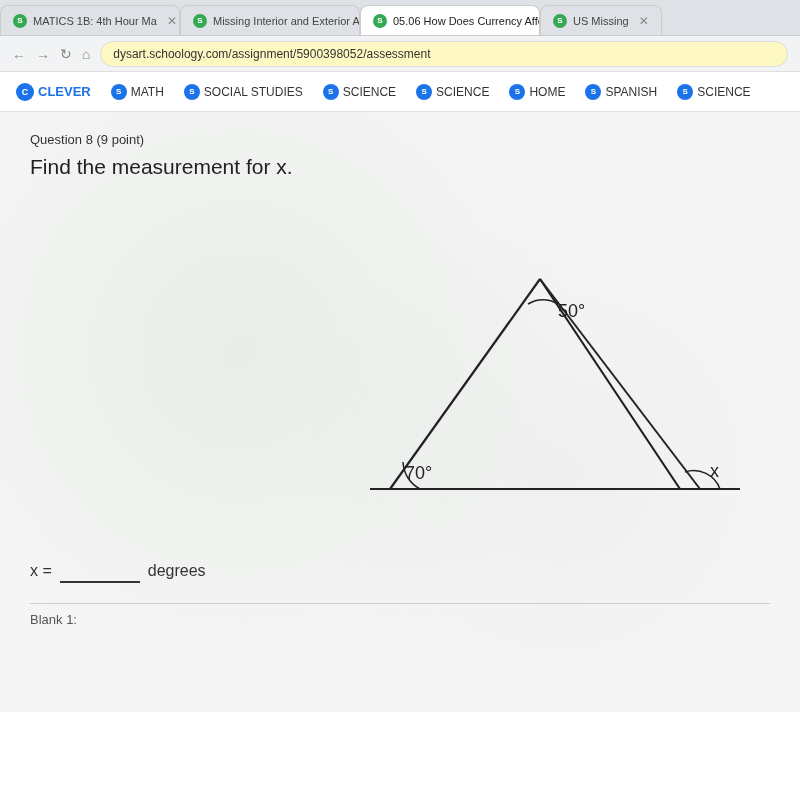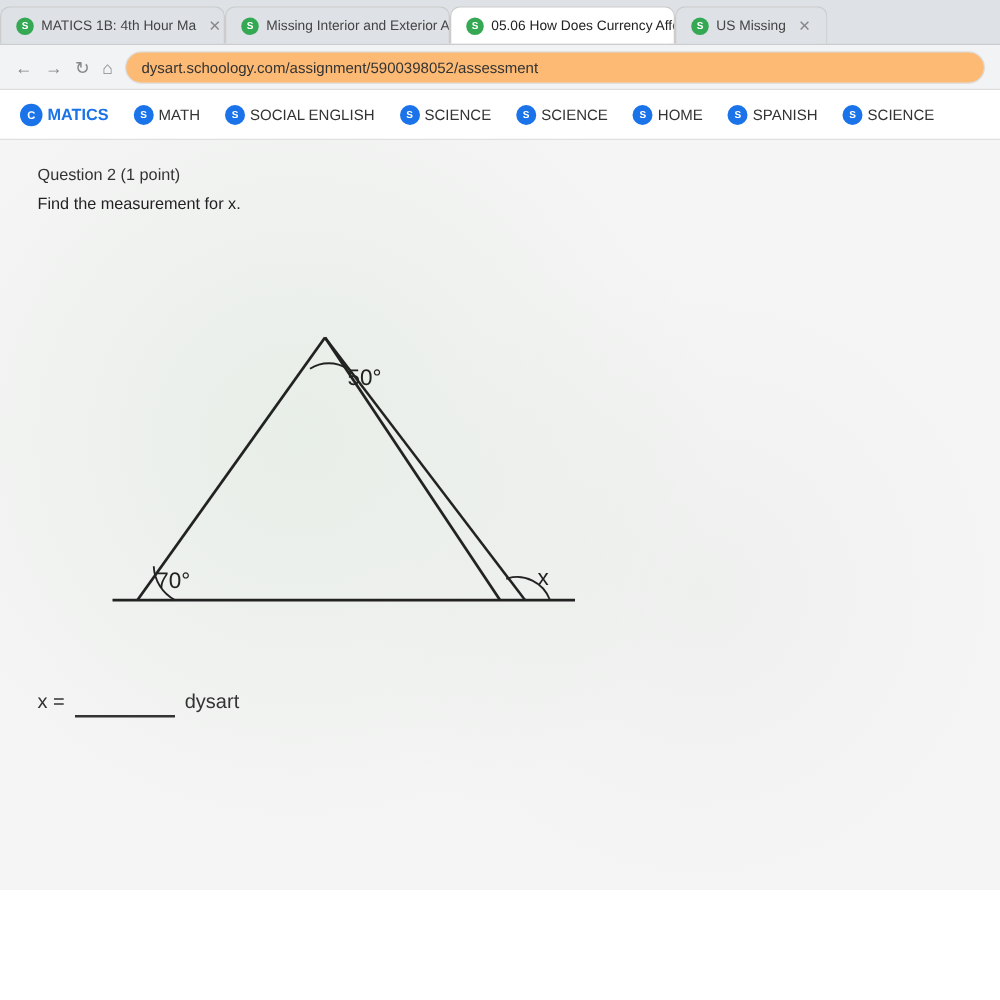--- a/index.html
+++ b/index.html
@@ -73,21 +73,21 @@
       padding: 0 12px;
       gap: 10px;
       border-bottom: 1px solid #ddd;
     }
     .address-bar-icon {
       color: #888;
       font-size: 14px;
     }
     .address-input {
       flex: 1;
-      background: #fdba74;
+      background: #fef9c3;
       border: 1px solid #ddd;
       border-radius: 16px;
       padding: 4px 12px;
       font-size: 12px;
       color: #333;
       height: 26px;
     }
 
     
     .nav-bar {
@@ -146,28 +146,28 @@
         radial-gradient(circle at 30% 40%, rgba(200,220,200,0.3) 0%, transparent 50%),
         radial-gradient(circle at 70% 60%, rgba(210,220,210,0.2) 0%, transparent 40%);
     }
 
     .question-header {
       font-size: 13px;
       color: #333;
       margin-bottom: 8px;
     }
     .question-text {
-      font-size: 13px;
+      font-size: 21px;
       color: #222;
       margin-bottom: 20px;
     }
 
     .diagram-container {
       display: flex;
-      justify-content: flex-start;
+      justify-content: flex-end;
       margin: 10px 0 30px 0;
     }
 
     .answer-row {
       display: flex;
       align-items: center;
       gap: 8px;
       font-size: 16px;
       color: #333;
       margin-top: 20px;
@@ -216,29 +216,29 @@
   <span class="address-bar-icon">←</span>
   <span class="address-bar-icon">→</span>
   <span class="address-bar-icon">↻</span>
   <span class="address-bar-icon">⌂</span>
   <input class="address-input" type="text" readonly="" value="dysart.schoology.com/assignment/5900398052/assessment" style="">
 </div>
 
 <div class="nav-bar">
   <div class="nav-item clever-item">
     <div class="nav-icon clever">C</div>
-    <span>MATICS</span>
+    <span>CLEVER</span>
   </div>
   <div class="nav-item">
     <div class="nav-icon">S</div>
     <span>MATH</span>
   </div>
   <div class="nav-item">
     <div class="nav-icon">S</div>
-    <span>SOCIAL ENGLISH</span>
+    <span>SOCIAL STUDIES</span>
   </div>
   <div class="nav-item">
     <div class="nav-icon">S</div>
     <span>SCIENCE</span>
   </div>
   <div class="nav-item">
     <div class="nav-icon">S</div>
     <span>SCIENCE</span>
   </div>
   <div class="nav-item">
@@ -249,21 +249,21 @@
     <div class="nav-icon">S</div>
     <span>SPANISH</span>
   </div>
   <div class="nav-item">
     <div class="nav-icon">S</div>
     <span>SCIENCE</span>
   </div>
 </div>
 
 <div class="main-content">
-  <div class="question-header">Question 2 (1 point)</div>
+  <div class="question-header">Question 8 (9 point)</div>
   <div class="question-text">Find the measurement for x.</div>
 
   <div class="diagram-container">
     <svg width="460" height="330" viewBox="0 0 460 330">
 
       <rect x="0" y="0" width="460" height="330" fill="transparent"></rect>
 
       <line x1="80" y1="290" x2="230" y2="80" stroke="#222" stroke-width="2.2"></line>
 
       <line x1="230" y1="80" x2="370" y2="290" stroke="#222" stroke-width="2.2"></line>
@@ -282,16 +282,17 @@
 
       <path d="M 410,290 A 28,28 0 0,0 375,273" fill="none" stroke="#222" stroke-width="1.5"></path>
 
       <text x="400" y="278" font-size="18" font-family="Arial" fill="#222">x</text>
     </svg>
   </div>
 
   <div class="answer-row">
     <span>x =</span>
     <div class="answer-blank"></div>
-    <span>dysart</span>
-  </div>
-
+    <span>degrees</span>
+  </div>
+
+  <div class="blank-label">Blank 1:</div>
 </div>
 
 </body></html>

